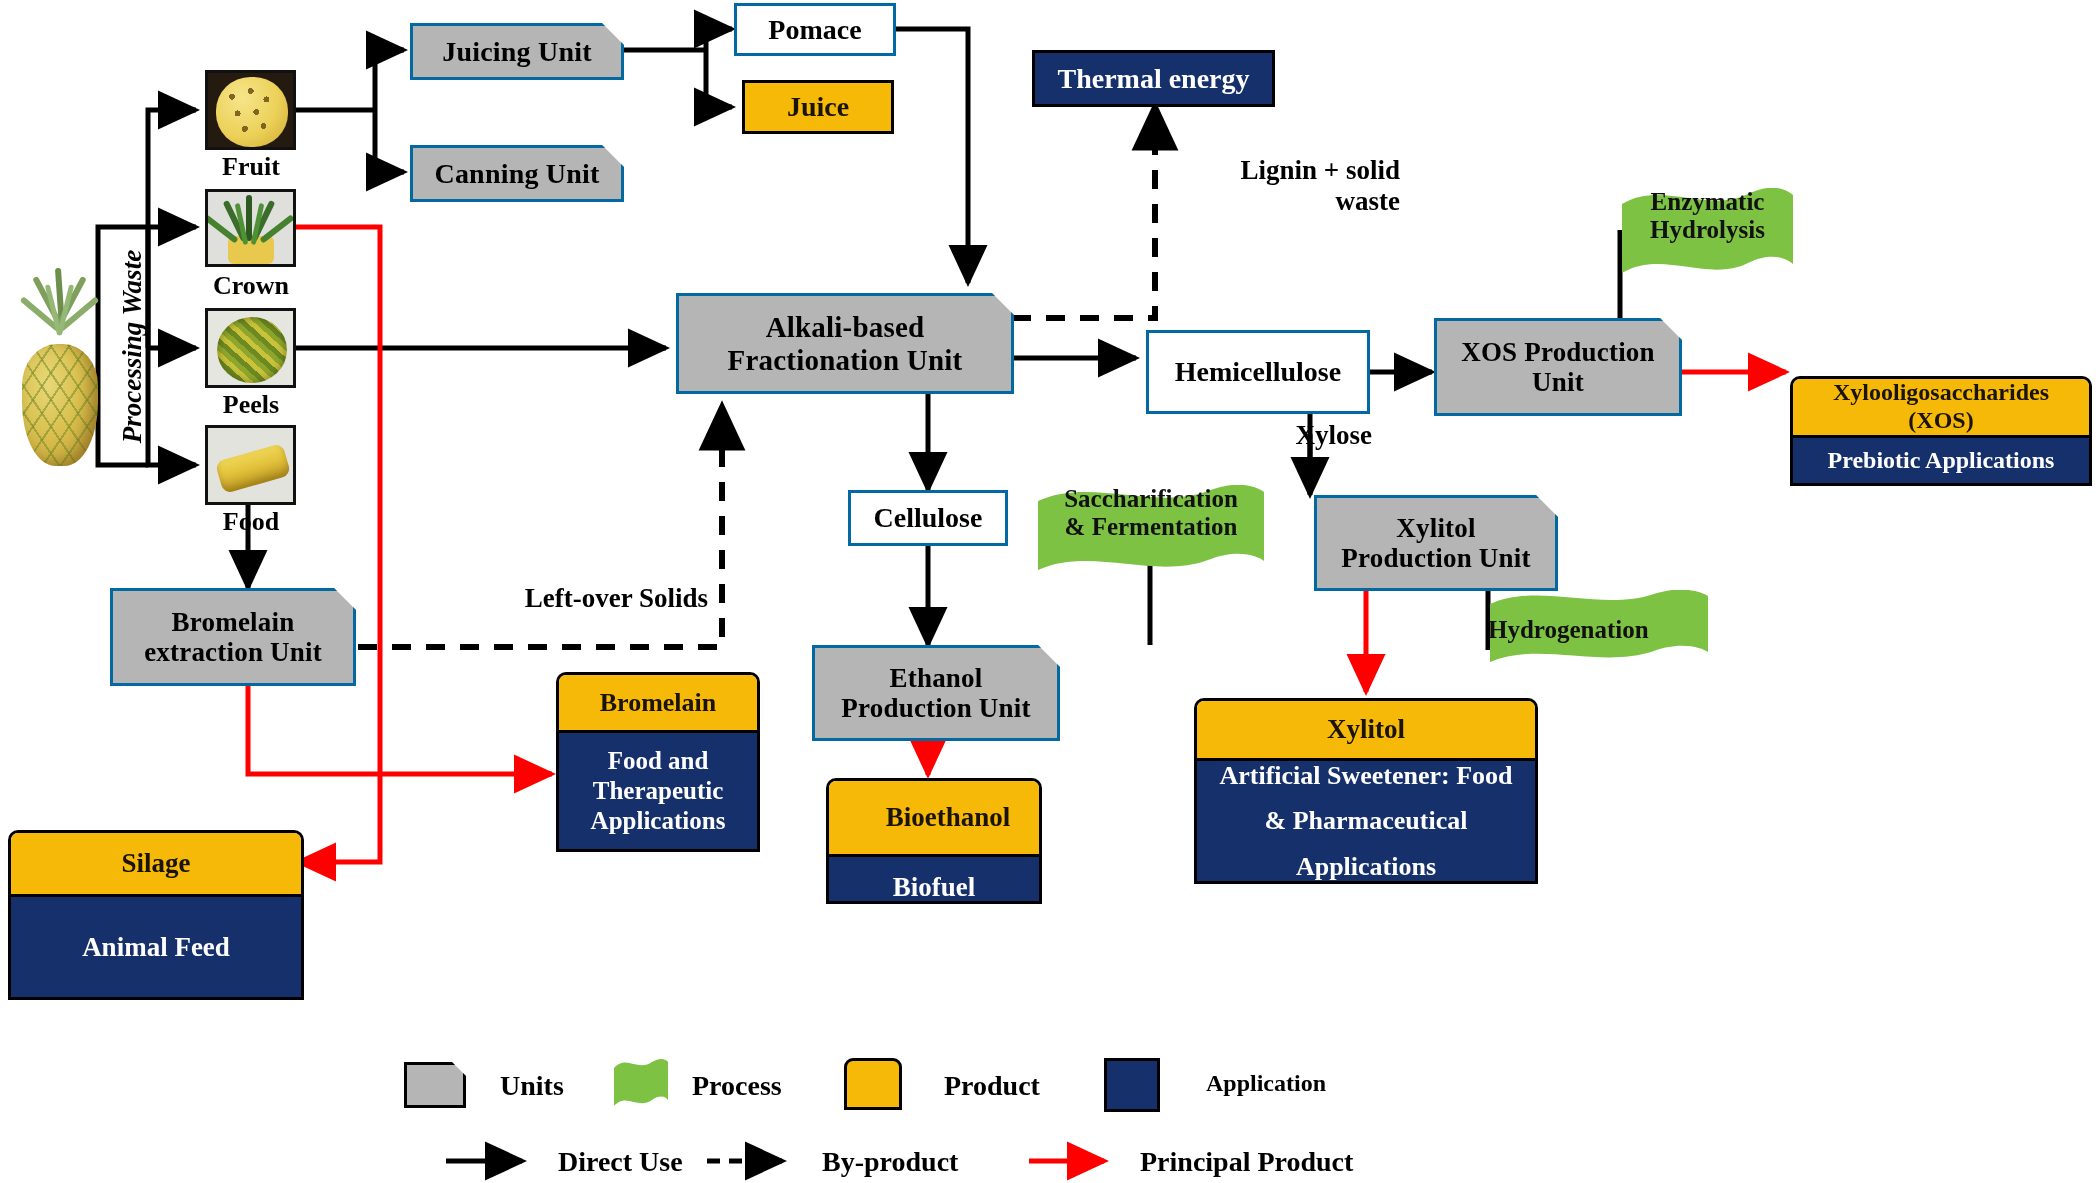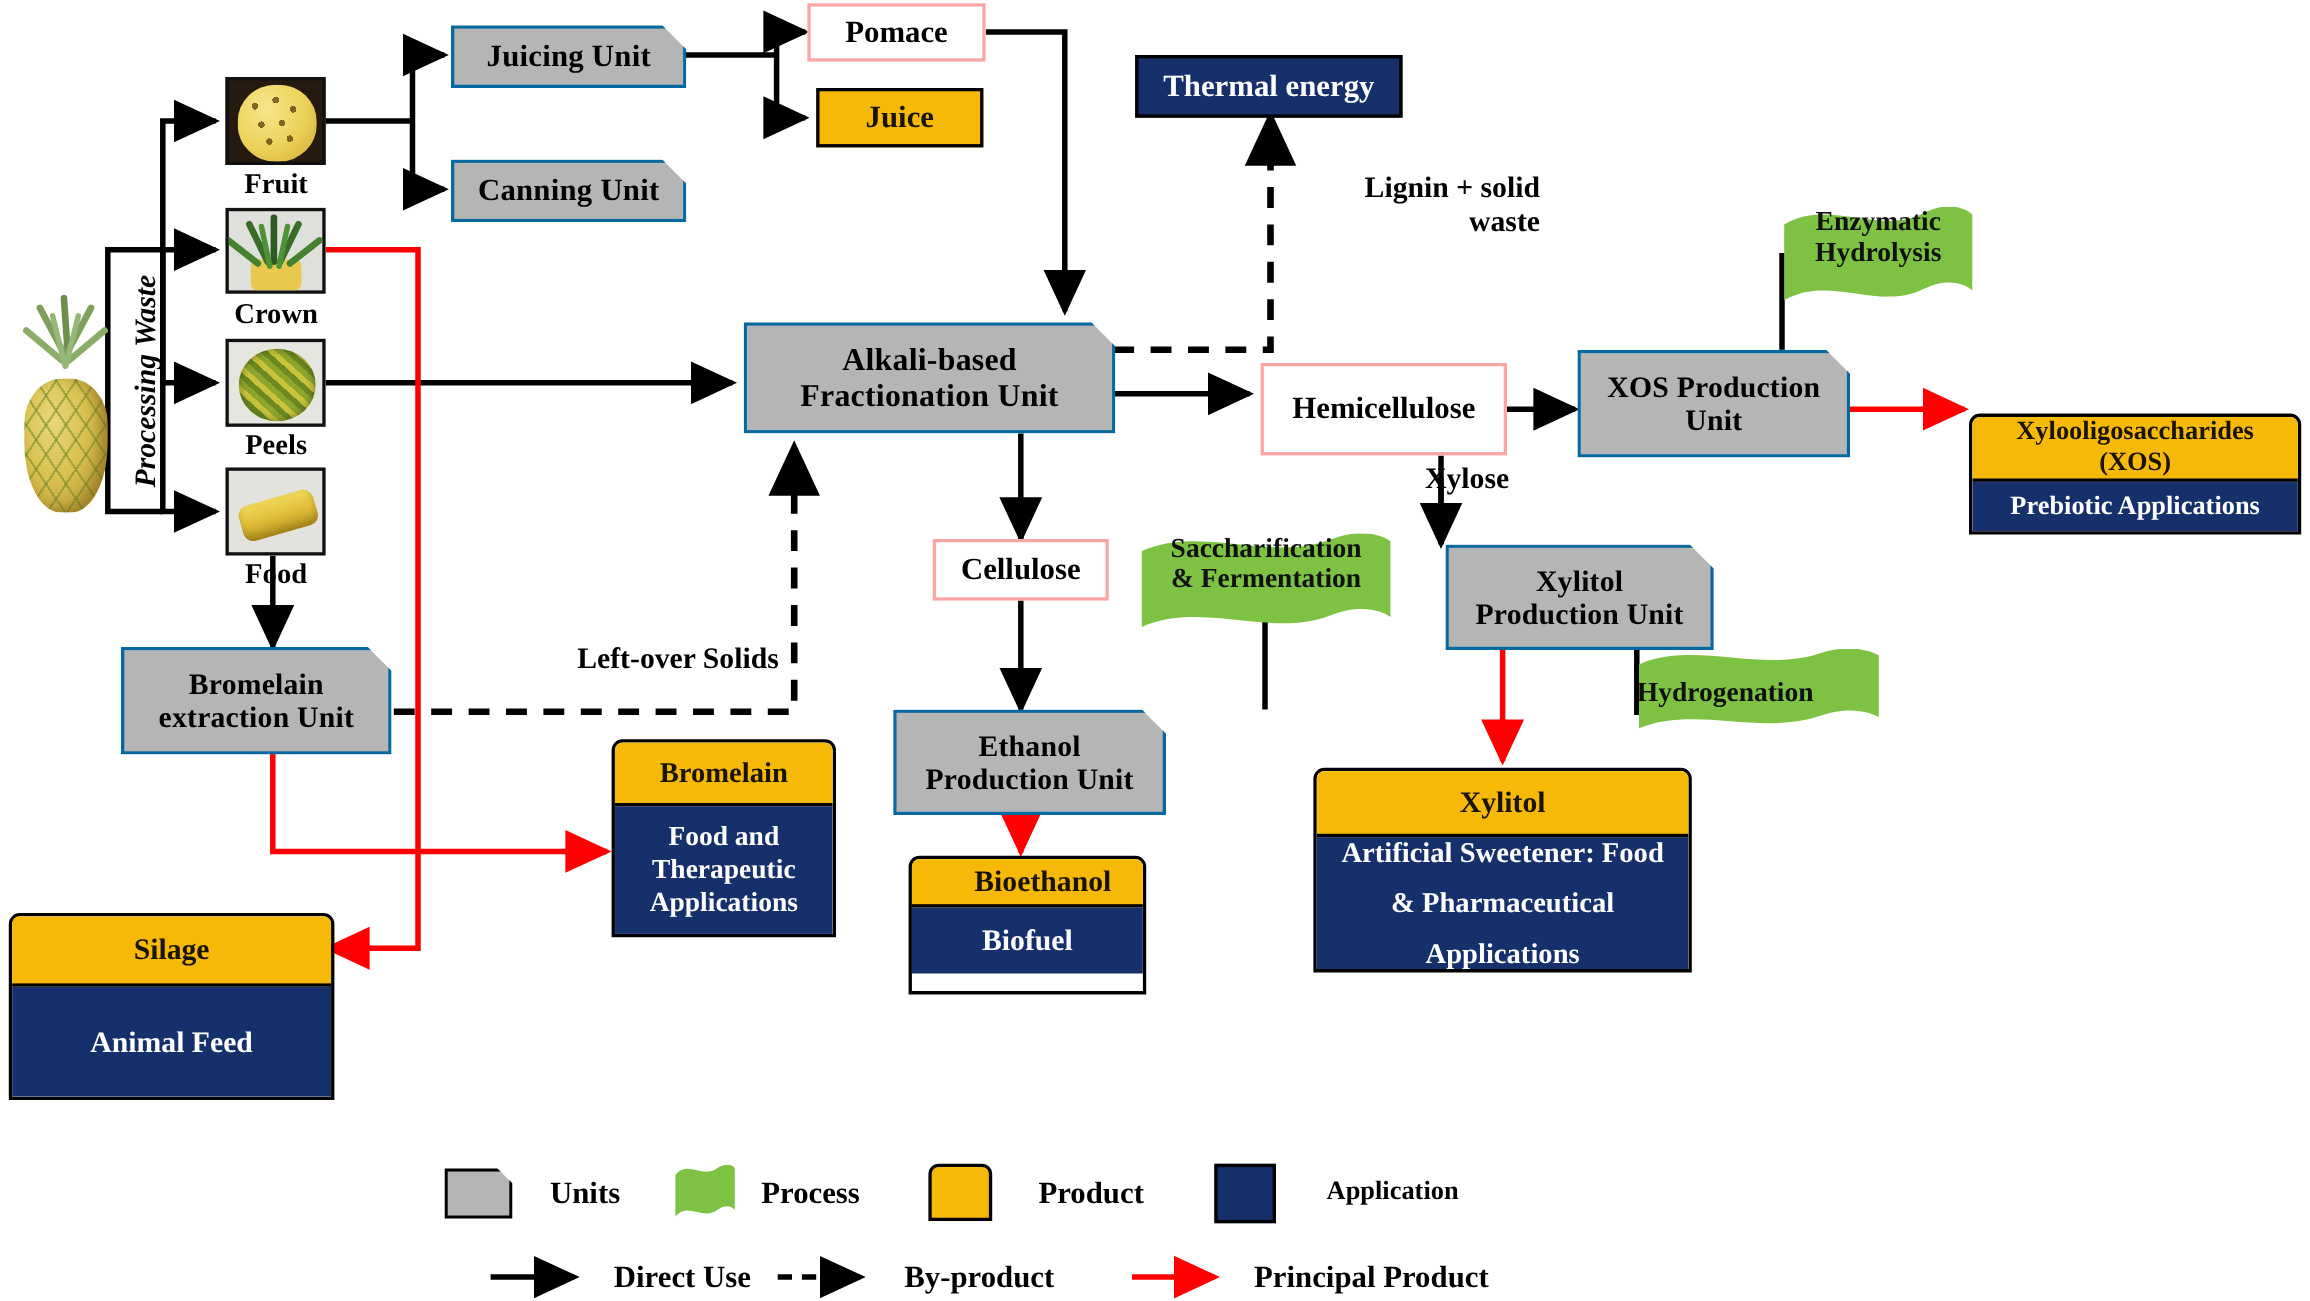--- a/index.html
+++ b/index.html
@@ -12,21 +12,21 @@
   .node{position:absolute;box-sizing:border-box;display:flex;align-items:center;
         justify-content:center;text-align:center;}
 
   
   .unit{background:#b5b5b5;border:3px solid #0369a1;font-weight:bold;color:#000;
         line-height:1.12;letter-spacing:.2px;
         clip-path:polygon(0 0, calc(100% - 22px) 0, 100% 22px, 100% 100%, 0 100%);}
   .unit .lbl{padding:0 8px;}
 
   
-  .inter{background:#ffffff;border:3px solid #fca5a5;font-weight:bold;color:#000;}
+  .inter{background:#ffffff;border:3px solid #0369a1;font-weight:bold;color:#000;}
 
   
   .prod{background:#f7b908;border:3px solid #000;font-weight:bold;color:#1a1405;}
 
   
   .appl{background:#16306b;border:3px solid #000;font-weight:bold;color:#ffffff;}
 
   
   .card{position:absolute;box-sizing:border-box;border:3px solid #000;overflow:hidden;
         border-radius:10px 10px 0 0;}
@@ -292,21 +292,21 @@
   <div class="card" style="left:8px;top:830px;width:296px;height:170px;">
     <div class="top" style="height:64px;font-size:27px;">
       <span>Silage</span>
     </div>
     <div class="bot" style="height:100px;font-size:27px;">
       <span>Animal Feed</span>
     </div>
   </div>
 
   <div class="card" style="left:826px;top:778px;width:216px;height:126px;">
-    <div class="top" style="height:44px;font-size:27px;padding-left:28px;">
+    <div class="top" style="height:76px;font-size:27px;padding-left:28px;">
       <span>Bioethanol</span>
     </div>
     <div class="bot" style="height:60px;font-size:27px;">
       <span>Biofuel</span>
     </div>
   </div>
 
   <div class="card" style="left:1194px;top:698px;width:344px;height:186px;">
     <div class="top" style="height:60px;font-size:27px;">
       <span>Xylitol</span>

